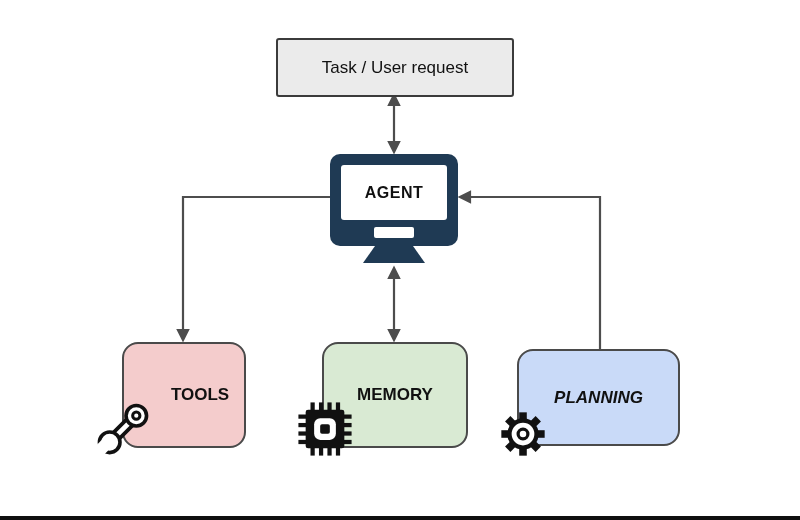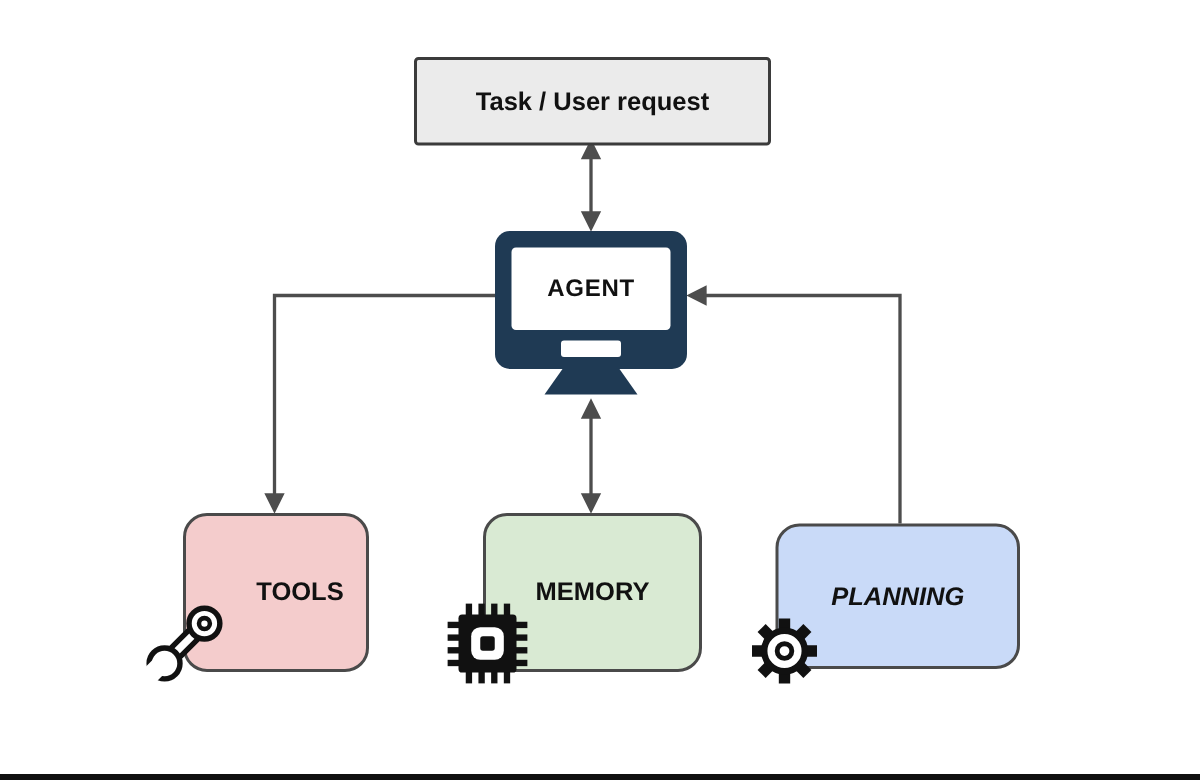--- a/index.html
+++ b/index.html
@@ -6,21 +6,21 @@
   .canvas{
     position:relative;width:800px;height:520px;background:#ffffff;overflow:hidden;
     font-family:"Liberation Sans", sans-serif;
   }
   svg.connectors{position:absolute;left:0;top:0;width:800px;height:520px;pointer-events:none;}
 
   .task-box{
     position:absolute;left:276px;top:38px;width:234px;height:55px;
     background:#ebebeb;border:2.5px solid #3b3b3b;border-radius:3px;
     display:flex;align-items:center;justify-content:center;
-    font-weight:bold;font-size:17px;color:#111;
+    font-weight:normal;font-size:17px;color:#111;
   }
 
   .monitor{
     position:absolute;left:330px;top:154px;width:128px;height:92px;
     background:#1f3a54;border-radius:10px;box-sizing:border-box;padding-left:28px;
   }
   .monitor .screen{
     position:absolute;left:11px;top:11px;width:106px;height:55px;
     background:#ffffff;border-radius:3px;
     display:flex;align-items:center;justify-content:center;

